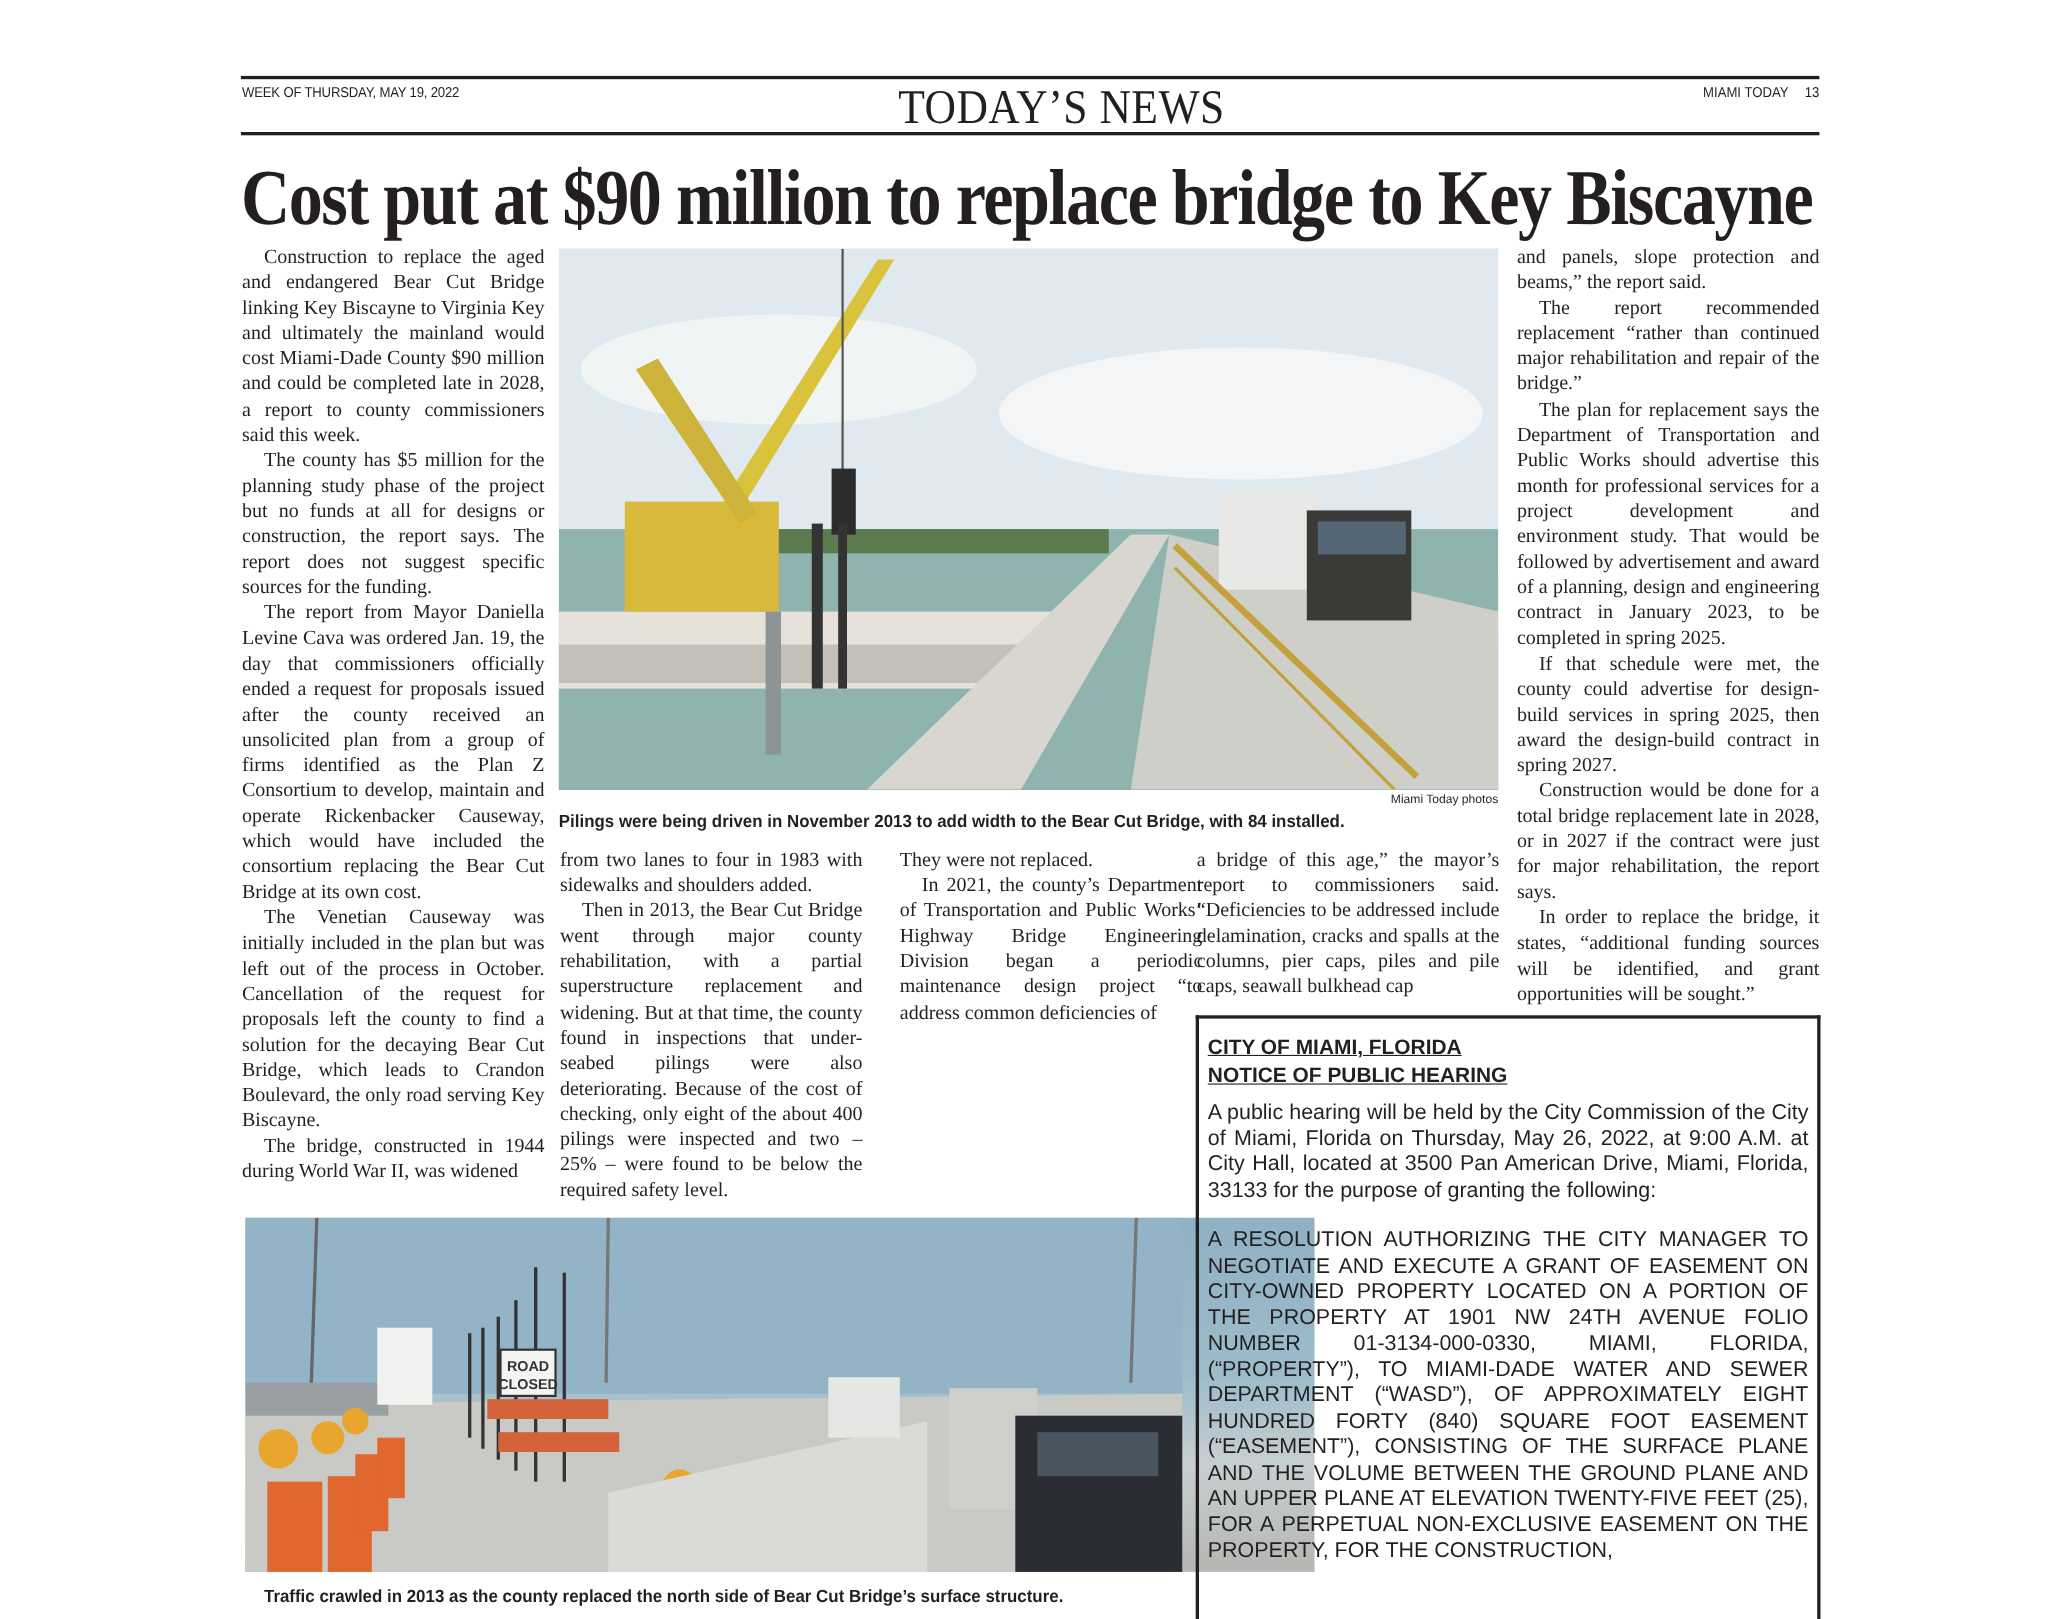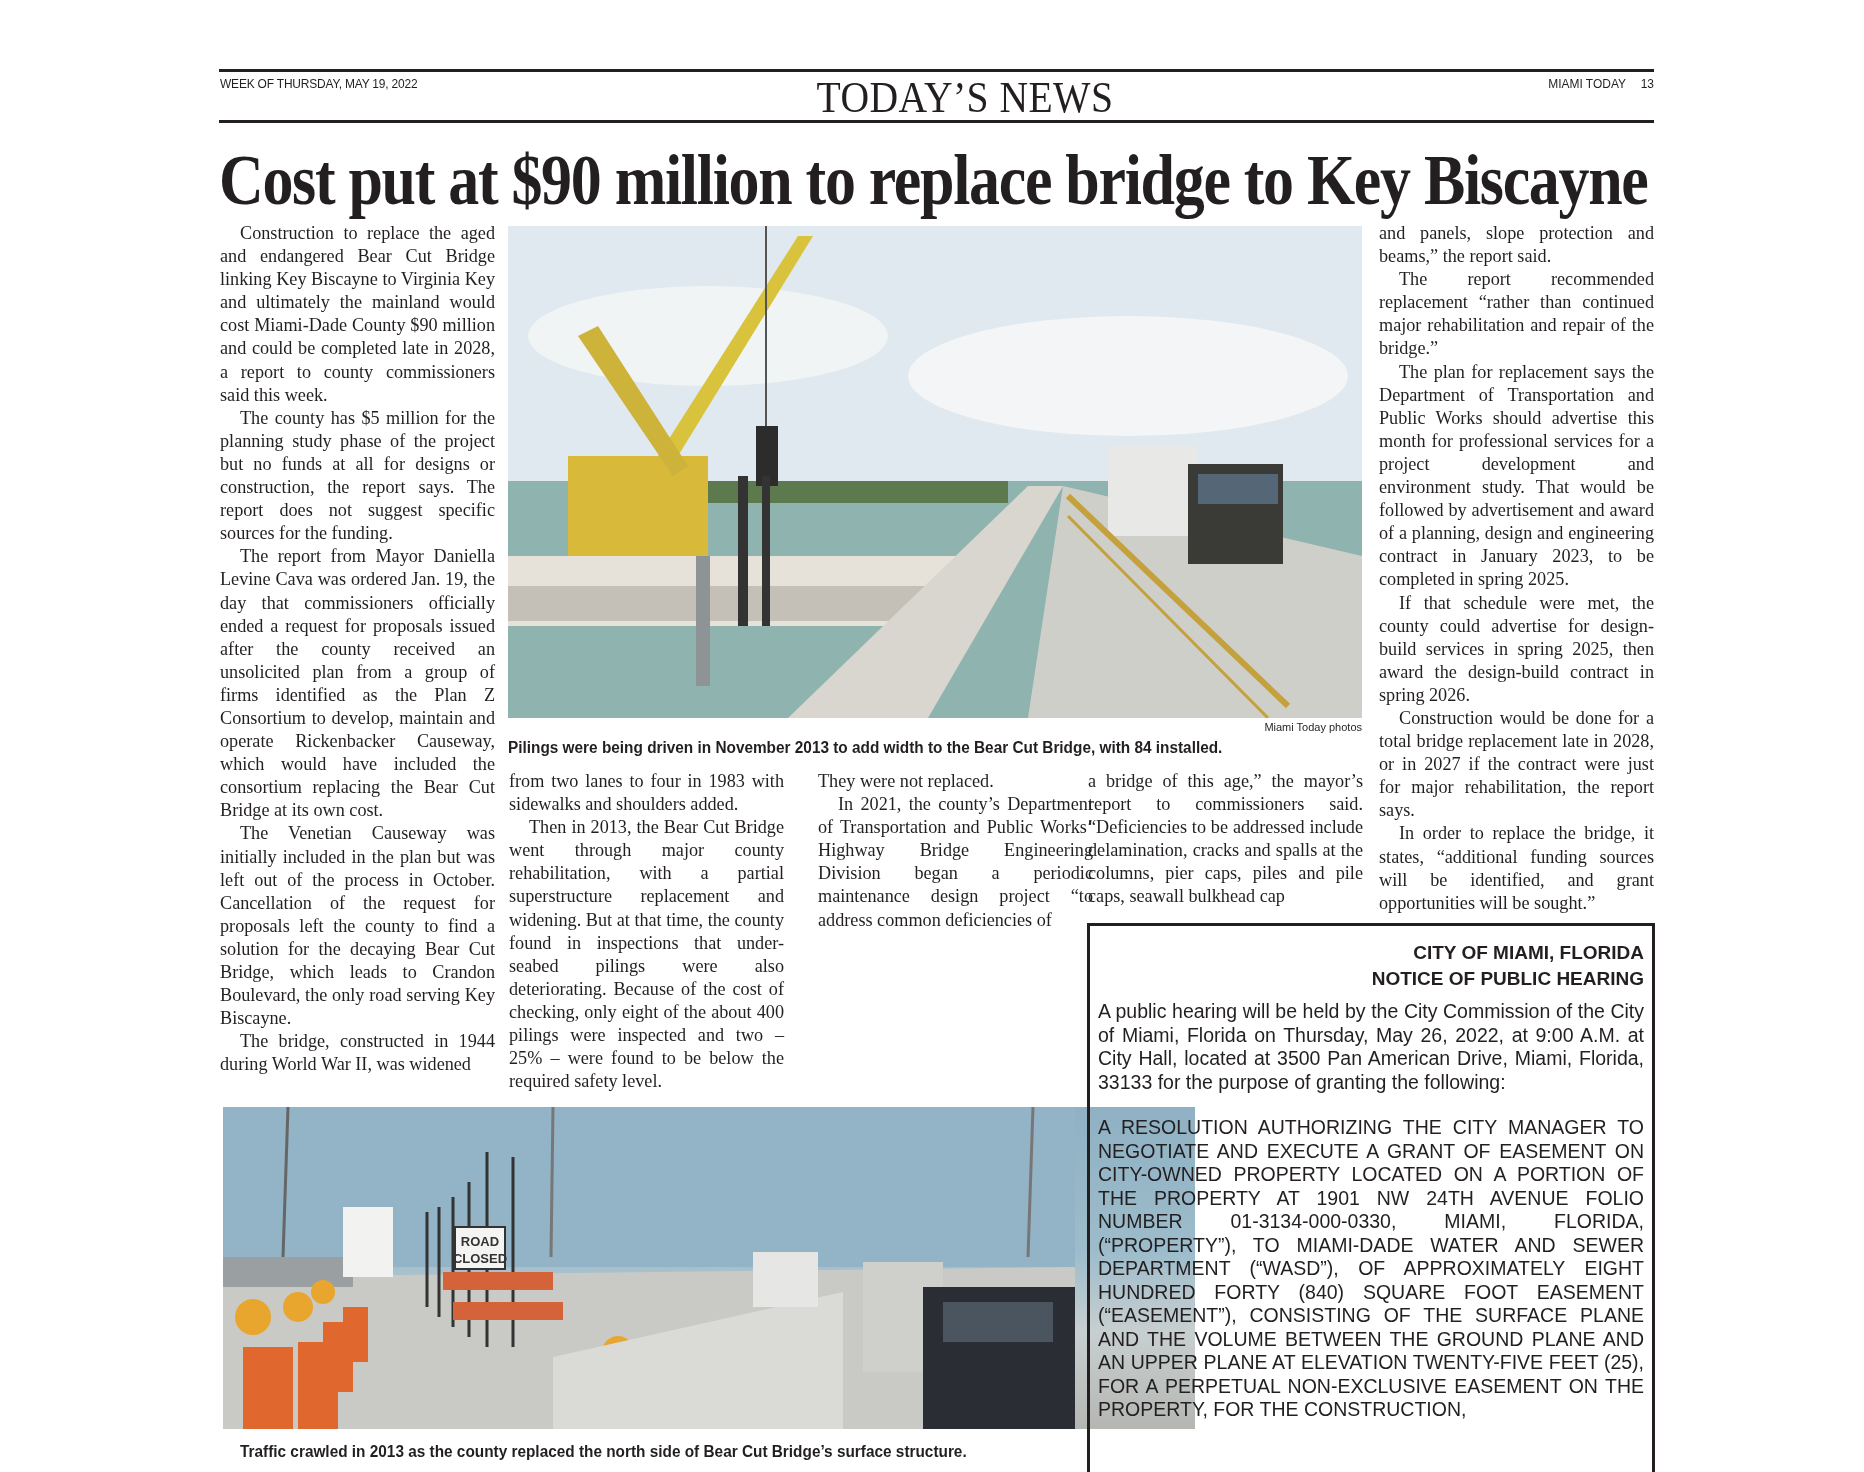--- a/index.html
+++ b/index.html
@@ -32,21 +32,21 @@
   .photo1 { left: 508px; top: 226px; width: 854px; height: 492px; background: linear-gradient(180deg, #d9e6ee 0%, #eef2f2 40%, #b7cfd0 60%, #6f9a98 100%); }
   .photo2 { left: 223px; top: 1107px; width: 972px; height: 322px; background: linear-gradient(180deg, #8fb1c3 0%, #9dbccb 45%, #c8cfd0 70%, #b4b6b2 100%); }
 
   .photo-credit { position: absolute; left: 1230px; top: 721px; width: 132px; text-align: right; font-family: "Liberation Sans", sans-serif; font-size: 11px; }
   .caption { position: absolute; font-family: "Liberation Sans", sans-serif; font-weight: bold; font-size: 16px; white-space: nowrap; }
   .caption1 { left: 508px; top: 739px; width: 860px; }
   .caption1 span, .caption2 span { display: inline-block; transform: scaleX(0.96); transform-origin: left; }
   .caption2 { left: 220px; top: 1443px; width: 860px; margin-left: 20px; }
 
   .notice { position: absolute; left: 1087px; top: 923px; width: 568px; height: 560px; border: 3px solid #231f20; border-bottom: none; font-family: "Liberation Sans", sans-serif; padding: 0 8px; }
-  .notice h2 { font-size: 19px; font-weight: bold; text-align: right; line-height: 26px; }
+  .notice h2 { font-size: 19px; font-weight: bold; text-align: left; text-decoration: underline; line-height: 26px; }
   .notice h2.first { margin-top: 14px; }
   .notice .lead { margin-top: 8px; font-size: 19.5px; line-height: 23.5px; text-align: justify; }
   .notice .resolution { margin-top: 22px; font-size: 19.5px; line-height: 23.5px; text-align: justify; }
 </style>
 </head>
 <body>
 
 <div class="rule top"></div>
 <div class="folio-left">WEEK OF THURSDAY, MAY 19, 2022</div>
 <div class="section-title"><span>TODAY’S NEWS</span></div>
@@ -103,21 +103,21 @@
   <p>In 2021, the county’s Department of Transportation and Public Works’ Highway Bridge Engineering Division began a periodic maintenance design project “to address common deficiencies of</p>
 </div>
 <div class="col c4">
   <p class="noindent">a bridge of this age,” the mayor’s report to commissioners said. “Deficiencies to be addressed include delamination, cracks and spalls at the columns, pier caps, piles and pile caps, seawall bulkhead cap</p>
 </div>
 
 <div class="col c5">
   <p class="noindent">and panels, slope protection and beams,” the report said.</p>
   <p>The report recommended replacement “rather than continued major rehabilitation and repair of the bridge.”</p>
   <p>The plan for replacement says the Department of Transportation and Public Works should advertise this month for professional services for a project development and environment study. That would be followed by advertisement and award of a planning, design and engineering contract in January 2023, to be completed in spring 2025.</p>
-  <p>If that schedule were met, the county could advertise for design-build services in spring 2025, then award the design-build contract in spring 2026.</p>
+  <p>If that schedule were met, the county could advertise for design-build services in spring 2025, then award the design-build contract in spring 2027.</p>
   <p>Construction would be done for a total bridge replacement late in 2028, or in 2027 if the contract were just for major rehabilitation, the report says.</p>
   <p>In order to replace the bridge, it states, “additional funding sources will be identified, and grant opportunities will be sought.”</p>
 </div>
 
 <div class="photo photo2">
   <svg width="852" height="322" viewBox="0 0 852 322">
     <rect x="0" y="0" width="852" height="160" fill="#93b4c6"></rect>
     <polygon points="0,170 852,160 852,322 0,322" fill="#c9cac6"></polygon>
     <rect x="0" y="150" width="130" height="30" fill="#9aa0a2"></rect>
     <line x1="65" y1="0" x2="60" y2="150" stroke="#666" stroke-width="3"></line>

